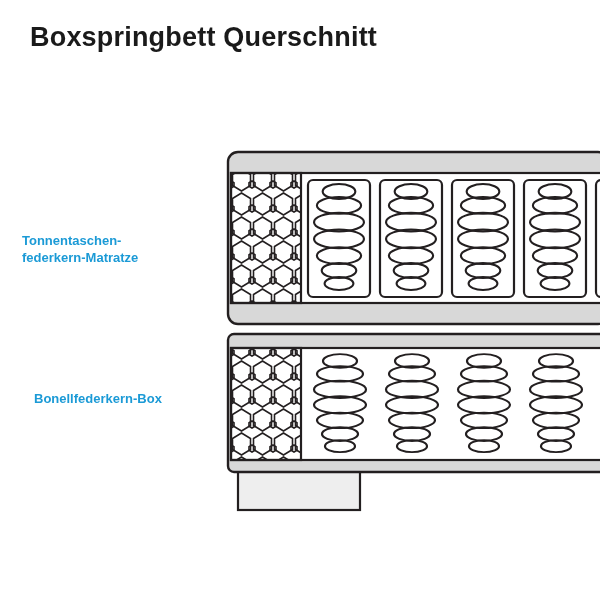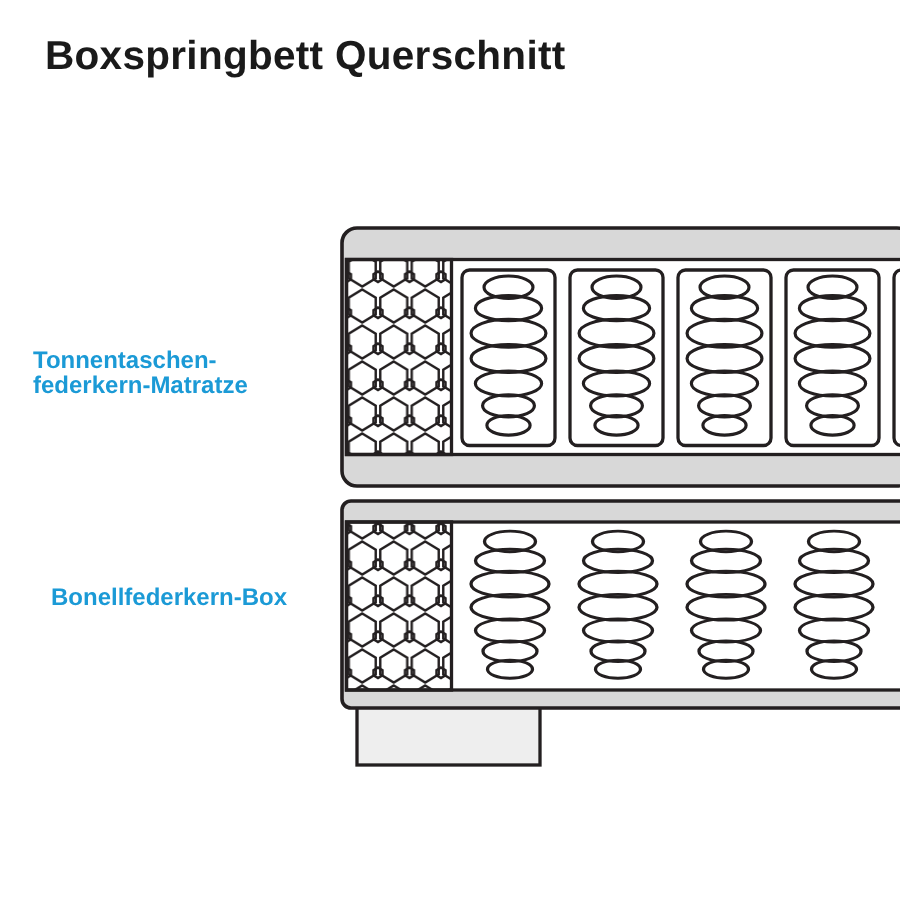--- a/index.html
+++ b/index.html
@@ -25,21 +25,21 @@
     top: 22px;
     font-size: 27px;
     font-weight: bold;
     color: #1a1a1a;
     letter-spacing: 0.2px;
     white-space: nowrap;
   }
   .label {
     position: absolute;
     color: #1b9ad6;
-    font-size: 16px;
+    font-size: 13px;
     font-weight: bold;
     line-height: 17px;
     white-space: pre-line;
   }
   #label-mattress {
     left: 22px;
     top: 232px;
     width: 175px;
   }
   #label-box {

